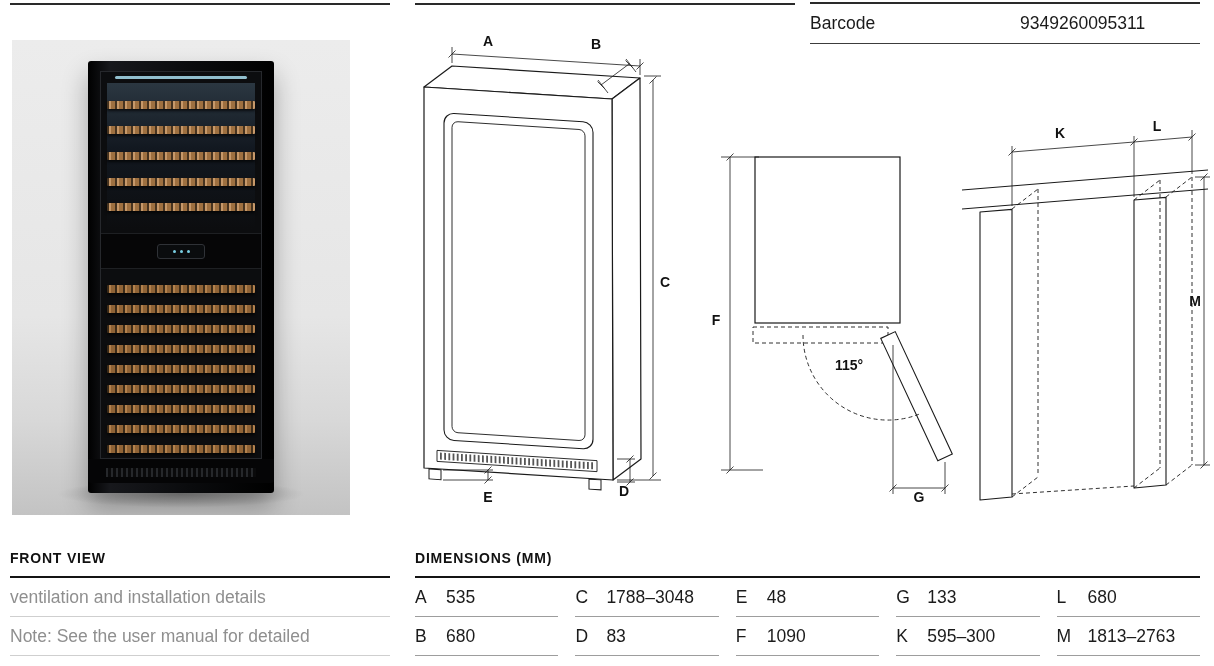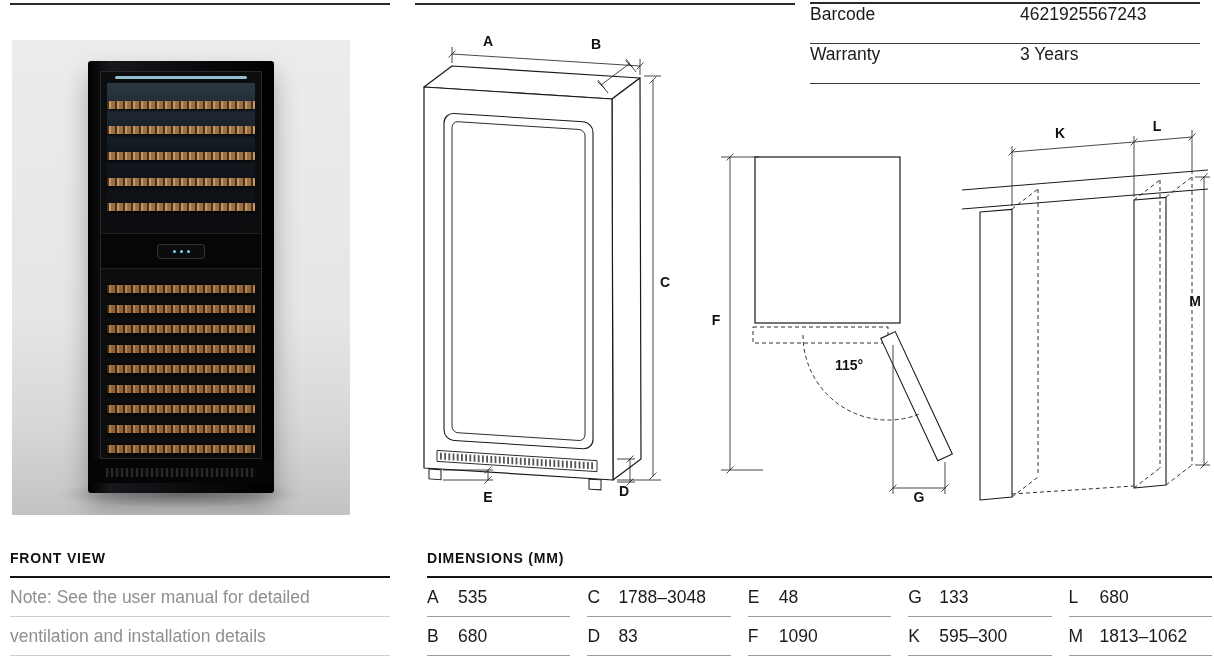--- a/index.html
+++ b/index.html
@@ -33,32 +33,32 @@
          background:#060607;margin:4px -6px;border-top:1px solid #1e2023;border-bottom:1px solid #1e2023;}
   .display{width:46px;height:13px;border:1px solid #2f3237;border-radius:3px;background:#0a0c0e;
          display:flex;align-items:center;justify-content:center;gap:4px;}
   .display i{width:3px;height:3px;border-radius:50%;background:#79cfe3;display:block;}
   .plinth{height:24px;margin:0 -12px;background:#050506;border-radius:0 0 3px 3px;position:relative;}
   .plinth::after{content:"";position:absolute;left:18px;right:18px;top:9px;height:9px;
          background:repeating-linear-gradient(90deg,#26282b 0 2px,#0a0a0b 2px 5px);}
 
   
   .spec-table{position:absolute;left:810px;top:2px;width:390px;border-top:2px solid #2a2a2a;}
-  .spec-row{display:flex;height:39px;border-bottom:1.5px solid #3c3c3c;
+  .spec-row{display:flex;align-items:center;height:39px;border-bottom:1.5px solid #3c3c3c;
             font-size:17.5px;color:#1b1b1b;}
   .spec-label{width:210px;}
 
   
   svg{position:absolute;}
   svg text{font-family:"Liberation Sans",sans-serif;}
 
   
   .block{position:absolute;top:543px;}
   .block.left{left:10px;width:380px;}
-  .block.right{left:427px;width:785px;}
+  .block.right{left:415px;width:785px;}
   .block h3{margin:0;padding:7px 0 10px;font-size:14px;font-weight:700;letter-spacing:.8px;
             color:#111;border-bottom:2px solid #141414;}
   .note-row{height:38px;line-height:38px;border-bottom:1px solid #cfcfcf;color:#8f8f8f;
             font-size:17.5px;white-space:nowrap;overflow:hidden;}
   .dim-grid{display:grid;grid-template-columns:repeat(5,1fr);column-gap:17px;}
   .dim-cell{height:38px;display:flex;align-items:center;border-bottom:1px solid #9d9d9d;
             font-size:17.5px;color:#1b1b1b;}
   .dim-cell .k{display:inline-block;width:31px;flex:none;}
 </style>
 </head>
@@ -100,25 +100,21 @@
             <div class="shelf"></div>
         </div>
       </div>
       <div class="plinth"></div>
     </div>
   </div>
 
   <div class="spec-table">
     <div class="spec-row">
       <span class="spec-label">Barcode</span>
-      <span class="spec-value">4621925567243</span>
-    </div>
-    <div class="spec-row">
-      <span class="spec-label">Warranty</span>
-      <span class="spec-value">3 Years</span>
+      <span class="spec-value">9349260095311</span>
     </div>
   </div>
 
   <svg viewBox="0 0 265 500" style="left:415px;top:30px;width:265px;height:500px;">
     <g stroke="#1a1a1a" fill="#fff" stroke-width="1.2" stroke-linejoin="round">
       <path d="M9,57 L37,36 L225,48 L197,69 Z"></path>
       <path d="M197,69 L225,48 L226,429 L198,450 Z"></path>
       <path d="M9,57 L197,69 L198,450 L9,438 Z"></path>
     </g>
     <g transform="skewY(3.656)" stroke="#1a1a1a" fill="none">
@@ -229,22 +225,22 @@
     </g>
     <g font-size="14" font-weight="bold" fill="#111">
       <text x="104" y="22" text-anchor="middle">K</text>
       <text x="201" y="15" text-anchor="middle">L</text>
       <text x="245" y="190" text-anchor="end">M</text>
     </g>
   </svg>
 
   <div class="block left">
     <h3>FRONT VIEW</h3>
+    <div class="note-row">ventilation and installation details</div>
     <div class="note-row">Note: See the user manual for detailed</div>
-    <div class="note-row">ventilation and installation details</div>
   </div>
 
   <div class="block right">
     <h3>DIMENSIONS (MM)</h3>
     <div class="dim-grid">
       <div class="dim-cell">
         <span class="k">A</span>
         <span class="v">535</span>
         </div>
       <div class="dim-cell">
@@ -274,18 +270,18 @@
       <div class="dim-cell">
         <span class="k">F</span>
         <span class="v">1090</span>
         </div>
       <div class="dim-cell">
         <span class="k">K</span>
         <span class="v">595–300</span>
         </div>
       <div class="dim-cell">
         <span class="k">M</span>
-        <span class="v">1813–1062</span>
+        <span class="v">1813–2763</span>
         </div>
     </div>
   </div>
 
 </div>
 
 </body></html>

